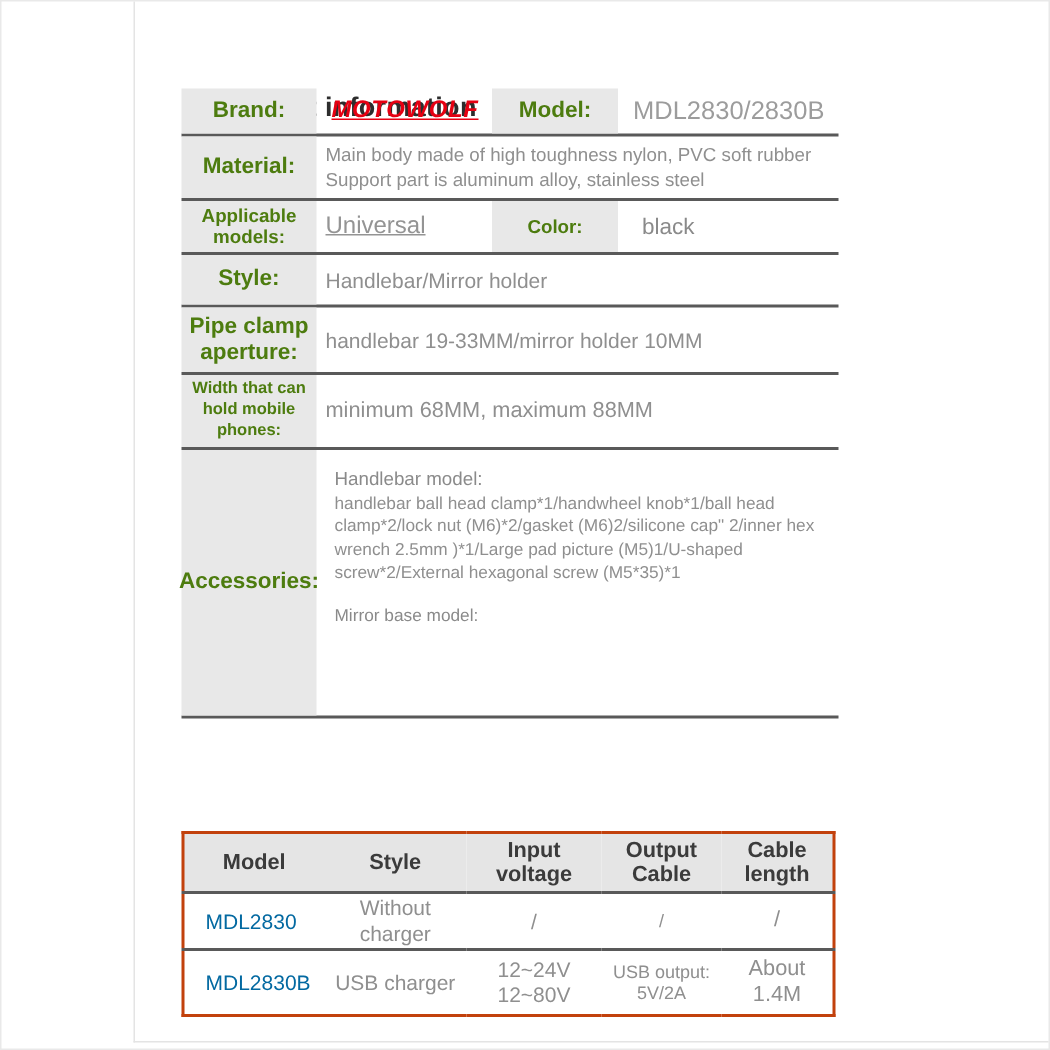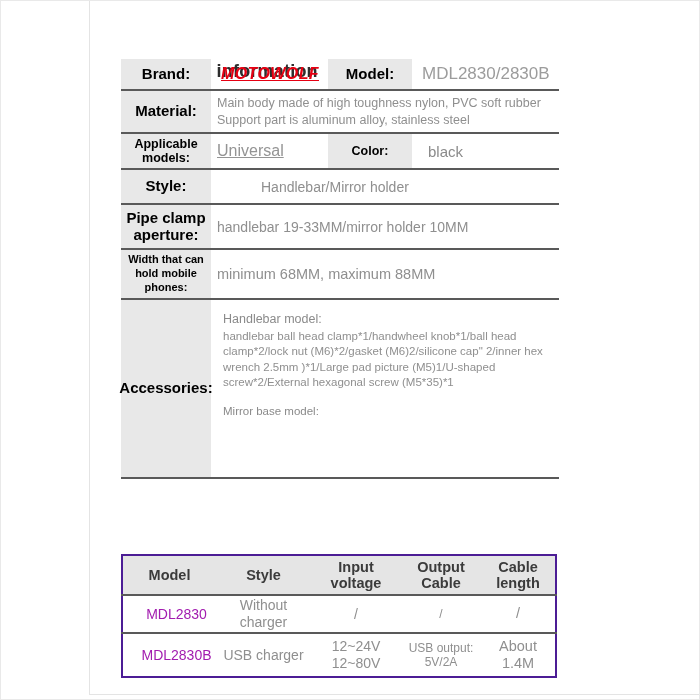--- a/index.html
+++ b/index.html
@@ -22,65 +22,65 @@
   .title-text { font-size:18px; font-weight:600; color:#2d2d2d; letter-spacing:0.2px; }
 
   
   .spec { position:absolute; left:120px; top:58px; width:438px; }
   .row { display:flex; border-bottom:2px solid #595959; }
   .r1{height:32px} .r2{height:43px} .r3{height:36px} .r4{height:35px}
   .r5{height:46px} .r6{height:45px} .r7{height:50px} .r8{height:179px}
   .cell { display:flex; flex-direction:column; justify-content:center; }
   .label {
     background:#e8e8e8; align-items:center; text-align:center;
-    font-weight:bold; color:#000000; font-size:15px; line-height:1.12;
+    font-weight:bold; color:#4d7c0f; font-size:15px; line-height:1.12;
   }
   .w90 { width:90px; } .w84 { width:84px; } .wv1 { width:117px;text-decoration:underline; }
   .flex1 { flex:1; min-width:0; }
   .value { color:#8f8f8f; padding-left:6px; }
   .nowrap { white-space:nowrap; }
   .pre { white-space:pre-line; }
 
   .r3 .label { font-size:12.5px; }
   .r6 .label { font-size:15px; }
   .r7 .label { font-size:11px; line-height:1.25; }
 
   .brand-logo { font-size:16px; font-weight:bold; font-style:italic; color:#e60012; letter-spacing:0.4px; padding-left:10px; }
   .model-val  { font-size:17px; color:#9c9c9c; padding-left:10px; }
   .r2 .value  { font-size:12.5px; line-height:1.35; }
   .universal-val { font-size:16px; color:#949494; }
   .color-val  { font-size:15px; color:#8a8a8a; padding-left:16px; }
-  .r4 .value  { font-size:14px;margin-left:44px; }
+  .r4 .value  { font-size:14px; }
   .r5 .value  { font-size:13.5px; }
   .r6 .value  { font-size:14px; }
   .r7 .value  { font-size:14.5px; }
   .r8 .value  { justify-content:flex-start; padding:12px 6px 10px 12px; }
   .acc-h1 { font-size:12.5px; color:#8a8a8a; margin-bottom:3px; }
   .acc-p  { font-size:11.5px; line-height:1.34; color:#8f8f8f; }
   .acc-h2 { font-size:11.5px; color:#8a8a8a; margin-top:14px; }
 
   
   table.bt {
     position:absolute; left:120px; top:553px; width:434px;
     border-collapse:collapse; table-layout:fixed;
-    border:2px solid #4c1d95;
+    border:2px solid #c2410c;
   }
   .bt th {
     background:#e5e5e5; height:40px; font-size:14.5px; font-weight:bold;
     color:#3b3b3b; text-align:center; white-space:pre-line; line-height:1.12;
     border-bottom:2px solid #595959;
   }
   .bt tbody tr.tr1 { height:38px; }
   .bt tbody tr.tr2 { height:44px; }
   .bt tbody tr.tr1 td { border-bottom:2px solid #595959; }
   .bt td {
     text-align:center; color:#8f8f8f; font-size:14px;
     white-space:pre-line; line-height:1.18; vertical-align:middle;
   }
-  .bt td.c0 { text-align:center; padding-left:14px; color:#a21caf; font-size:14px; white-space:nowrap; }
+  .bt td.c0 { text-align:left; padding-left:14px; color:#0369a1; font-size:14px; white-space:nowrap; }
   .bt tbody td.c3 { font-size:12px; }
   .bt tbody td.c4 { font-size:14.5px; }
 </style>
 </head>
 <body>
 
 <div class="frame"></div>
 
 <div class="title-row">
   <span class="dot"></span>

